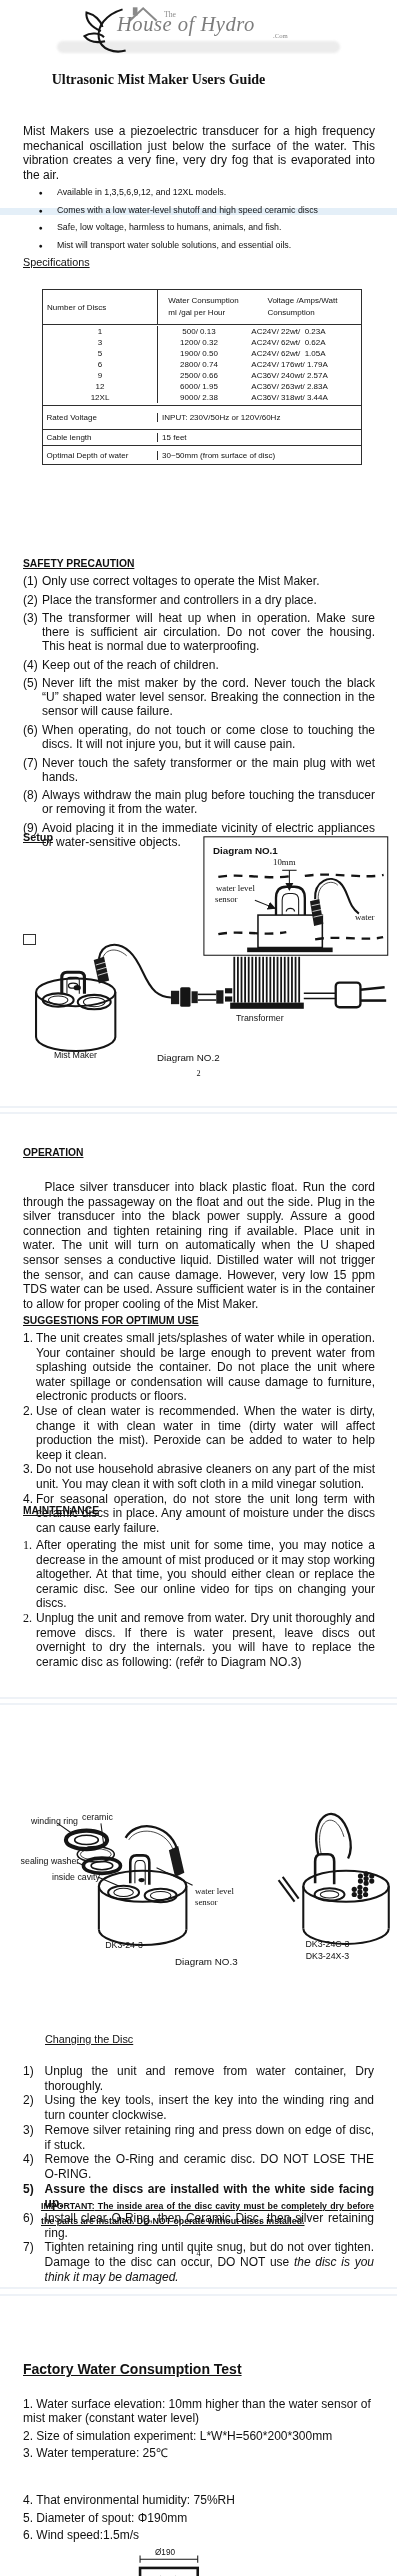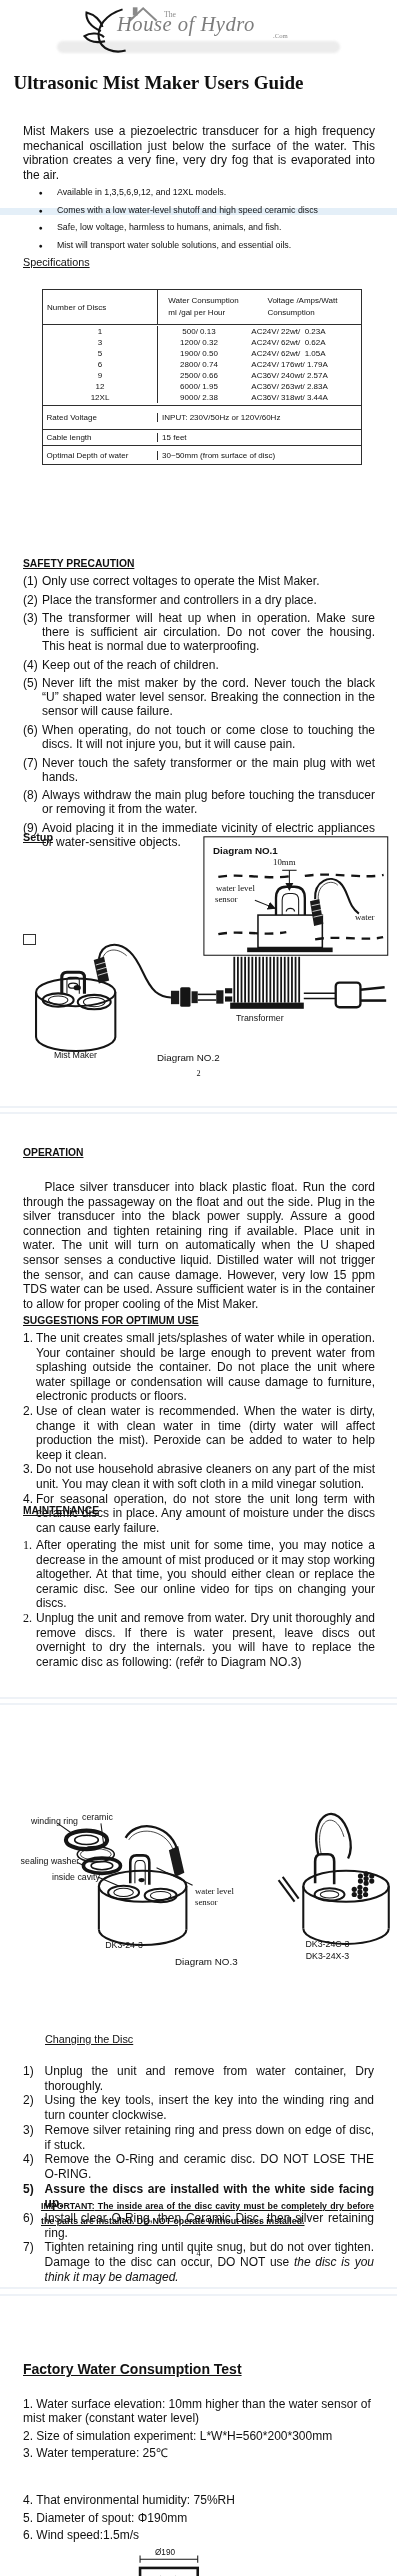--- a/index.html
+++ b/index.html
@@ -12,21 +12,21 @@
   .hbold{font-weight:700;}
   .body-text{font-size:12px;line-height:14.6px;text-align:justify;}
   .tight{line-height:14px;}
   
   .logo-wrap{left:0;top:6;width:397px;height:62px;}
   .logo-smudge{position:absolute;left:57px;top:41px;width:283px;height:12.4px;background:#c9c9c9;
                opacity:.35;border-radius:6.2px;filter:blur(1px);}
   .logo-the{position:absolute;left:164px;top:10.3px;font-size:7.7px;color:#8a8a8a;}
   .logo-name{position:absolute;left:117px;top:13.4px;font-size:20.6px;color:#7d7d7d;font-style:italic;letter-spacing:0.5px;}
   .logo-com{position:absolute;left:273px;top:32px;font-size:6.7px;color:#8a8a8a;}
-  .title{left:0;top:72px;width:317px;font-family:"Liberation Serif",serif;font-weight:700;font-size:19px;}
+  .title{left:0;top:72px;width:317px;font-family:"Liberation Serif",serif;font-weight:700;font-size:14px;}
   
   .bullet-row{display:flex;line-height:17.5px;font-size:8.8px;}
   .bullet-dot{flex:0 0 18.5px;padding-left:15.5px;font-size:6.7px;}
   .hl-stripe{left:0;top:208px;width:397px;height:6.7px;background:#e4eff8;}
   
   .spec-table{left:42px;top:289px;width:318px;border:1px solid #2e2e2e;font-size:8px;background:#fff;}
   .tr{display:flex;}
   .td{box-sizing:border-box;}
   .c1{flex:0 0 115px;border-right:1px solid #2e2e2e;}
   .c2{flex:1;}

